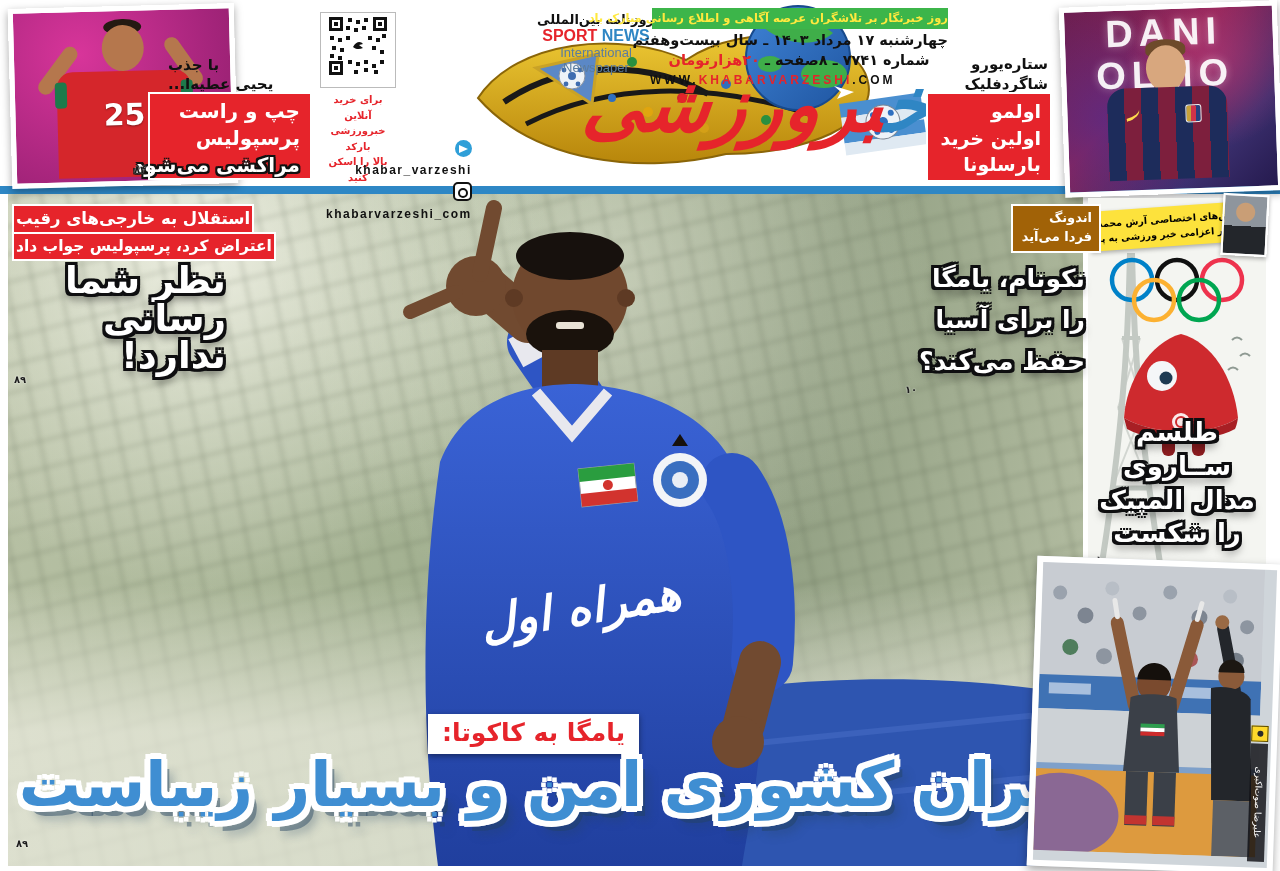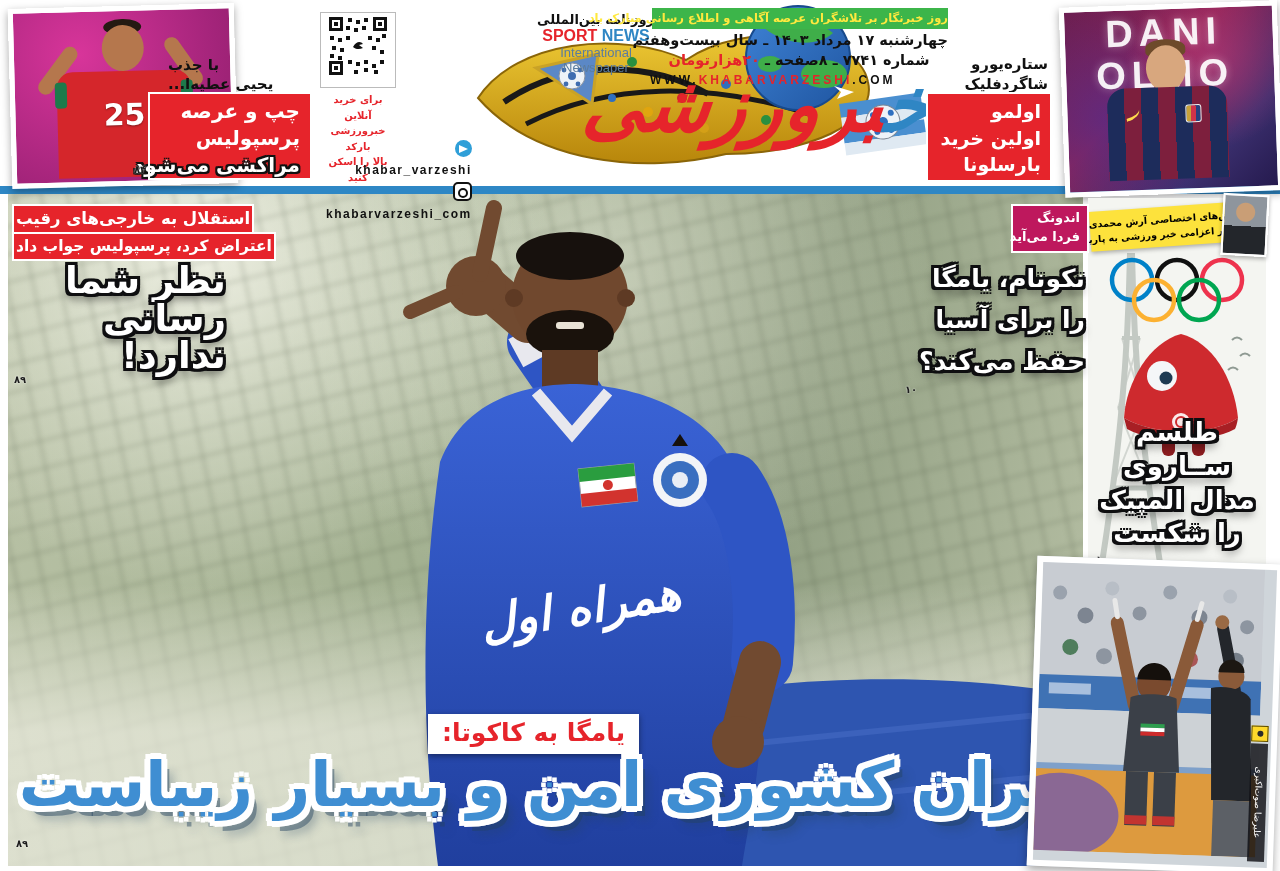--- a/index.html
+++ b/index.html
@@ -106,21 +106,21 @@
 
   
   .ls-strip{position:absolute;background:#e6242b;outline:2px solid #fff;color:#fff;font-weight:bold;
     font-size:16.5px;padding:3px 2px 4px;z-index:3;direction:rtl;white-space:nowrap;}
   .ls-headline{left:14px;top:262px;width:212px;text-align:right;font-weight:bold;font-size:37px;
     line-height:1.02;z-index:3;direction:rtl;}
   .outl{color:#fff;text-shadow:-3px -3px 0 #0e0e10,3px -3px 0 #0e0e10,-3px 3px 0 #0e0e10,3px 3px 0 #0e0e10,
     -3px 0 0 #0e0e10,3px 0 0 #0e0e10,0 -3px 0 #0e0e10,0 3px 0 #0e0e10,0 6px 8px rgba(0,0,0,.5);}
   .pgnum{font-size:10px;color:#1c1c1c;text-shadow:0 0 2px #fff;font-weight:bold;}
 
-  .rs-badge{left:1013px;top:206px;width:74px;background:#be185d;outline:2px solid #fff;color:#fff;
+  .rs-badge{left:1013px;top:206px;width:86px;background:#a16207;outline:2px solid #fff;color:#fff;
     font-weight:bold;font-size:13px;line-height:1.45;text-align:right;padding:3px 7px 4px;
     box-sizing:border-box;z-index:3;direction:rtl;white-space:nowrap;}
   .rs-headline{left:905px;top:258px;width:180px;text-align:right;font-weight:bold;font-size:25px;
     line-height:1.65;z-index:3;direction:rtl;white-space:nowrap;}
 
   
   .oly-col{left:1088px;top:198px;width:178px;height:384px;background:#f4f5f1;z-index:2;}
   .oly-banner{position:absolute;left:2px;top:8px;width:156px;background:#fde23c;padding:5px 6px;
     transform:rotate(-4deg);font-size:9.5px;font-weight:bold;text-align:center;line-height:1.6;
     z-index:3;box-shadow:0 2px 4px rgba(0,0,0,.3);direction:rtl;white-space:nowrap;}
@@ -167,21 +167,21 @@
     <div class="abs m-cuff-r"></div>
     <div class="abs m-num">25</div>
   </div>
 
   <div class="abs left-kicker rtl">
     <div>با جذب</div>
     <div>یحیی عطیه‌ا...</div>
   </div>
 
   <div class="abs left-promo-box rtl">
-    <div>چپ و عرصه</div>
+    <div>چپ و راست</div>
     <div>پرسپولیس</div>
     <div class="lp-line3">مراکشی می‌شود</div>
     <span class="lp-page pgnum">۸۴</span>
   </div>
 
   <div class="abs qr-block">
     <div class="qr-frame">
       <svg width="60" height="60" viewBox="0 0 60 60">
         <rect x="0" y="0" width="60" height="60" fill="#fff"></rect>
         <g fill="#111">

